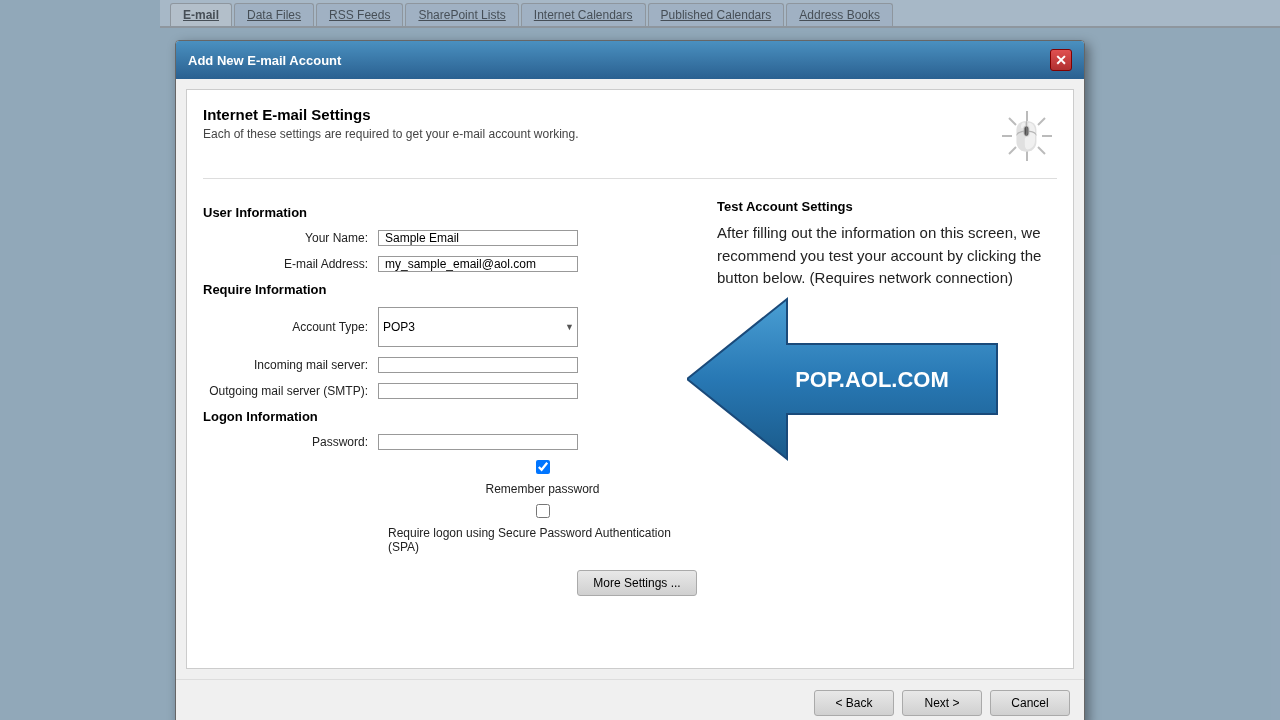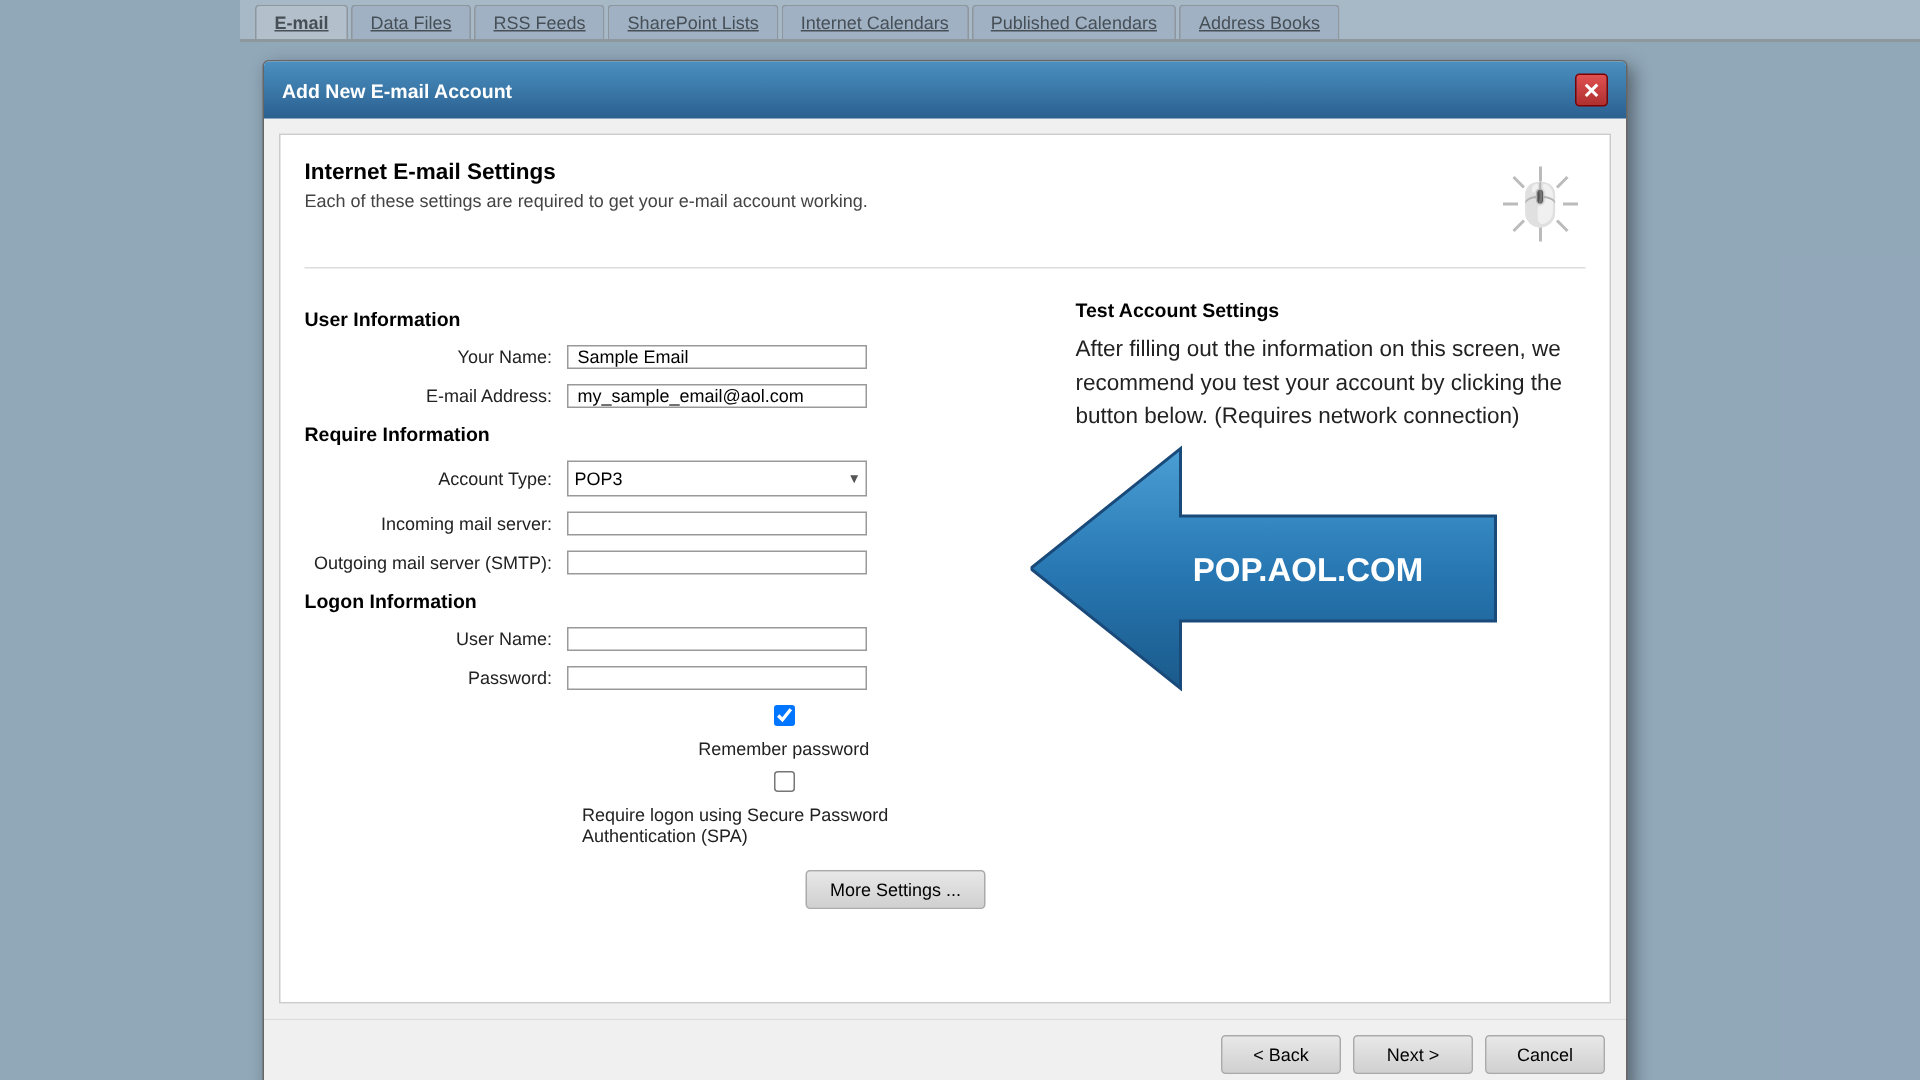--- a/index.html
+++ b/index.html
@@ -129,21 +129,20 @@
     .form-area {
       display: flex;
       gap: 20px;
     }
     .form-left {
       flex: 1;
     }
     .form-right {
       width: 340px;
       position: relative;
-      margin-left: 40px;
     }
 
     
     .section-heading {
       font-weight: bold;
       font-size: 13px;
       margin-bottom: 10px;
       margin-top: 6px;
     }
 
@@ -165,21 +164,21 @@
       height: 16px;
       border: 1px solid #999;
       padding: 2px 6px;
       font-size: 12px;
       background: white;
     }
 
     
     .form-select {
       width: 200px;
-      height: 24px;
+      height: 40px;
       border: 1px solid #999;
       padding: 2px 4px;
       font-size: 12px;
       background: white;
       appearance: none;
       -webkit-appearance: none;
       cursor: pointer;
       position: relative;
     }
     .select-wrapper {
@@ -371,24 +370,20 @@
           <input class="form-input" type="text" value="" style="">
         </div>
 
         <div class="form-row">
           <label class="form-label">Outgoing mail server (SMTP):</label>
           <input class="form-input" type="text" value="" style="">
         </div>
 
         <div class="section-heading">Logon Information</div>
 
-        <div class="form-row">
-          <label class="form-label">User Name:</label>
-          <input class="form-input" type="text" value="" style="">
-        </div>
 
         <div class="form-row">
           <label class="form-label">Password:</label>
           <input class="form-input" type="password" value="" style="">
         </div>
 
         <div style="margin-left: 185px;">
           <div class="checkbox-row">
             <input type="checkbox" id="remember" checked="" style="">
             <label for="remember">Remember password</label>

